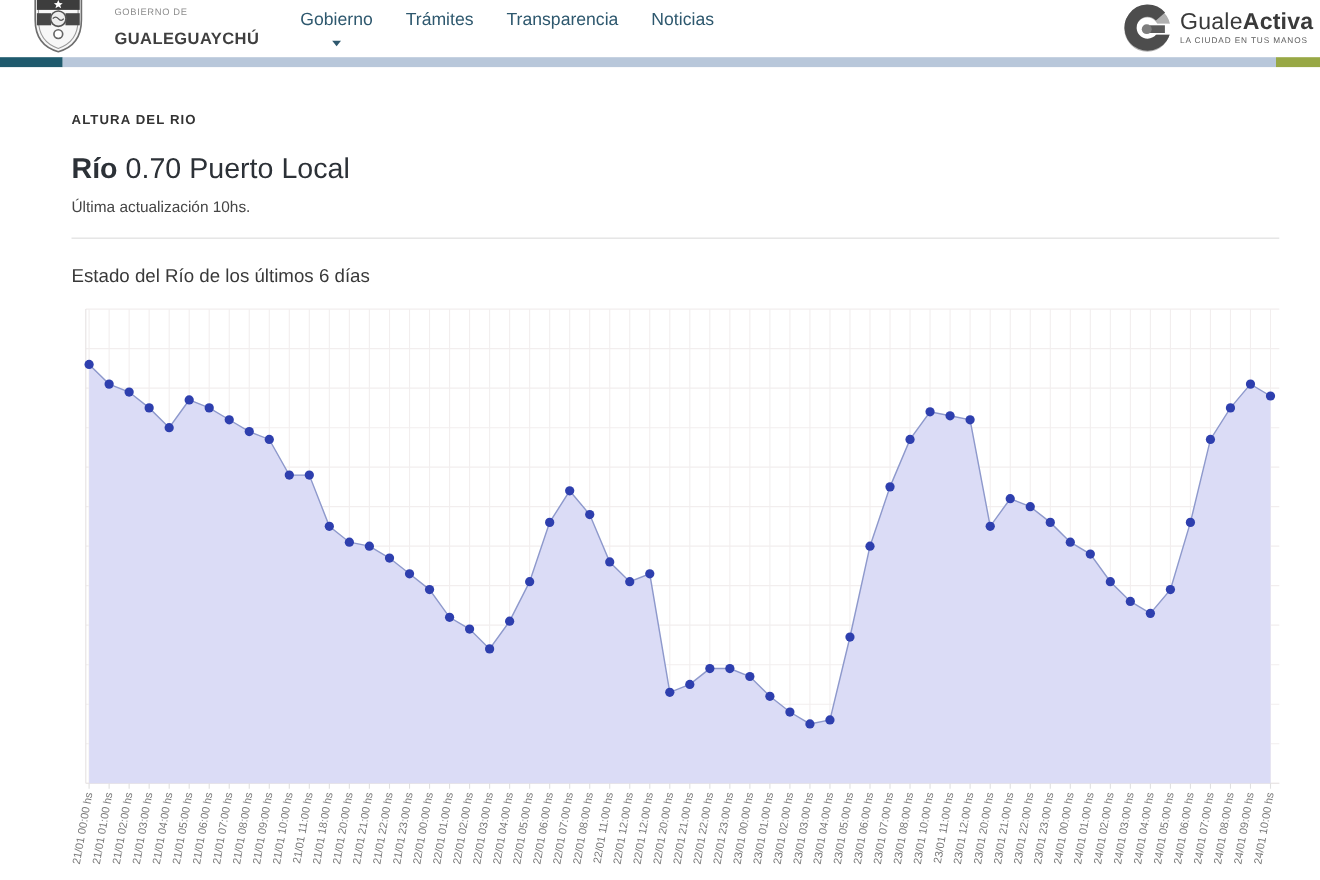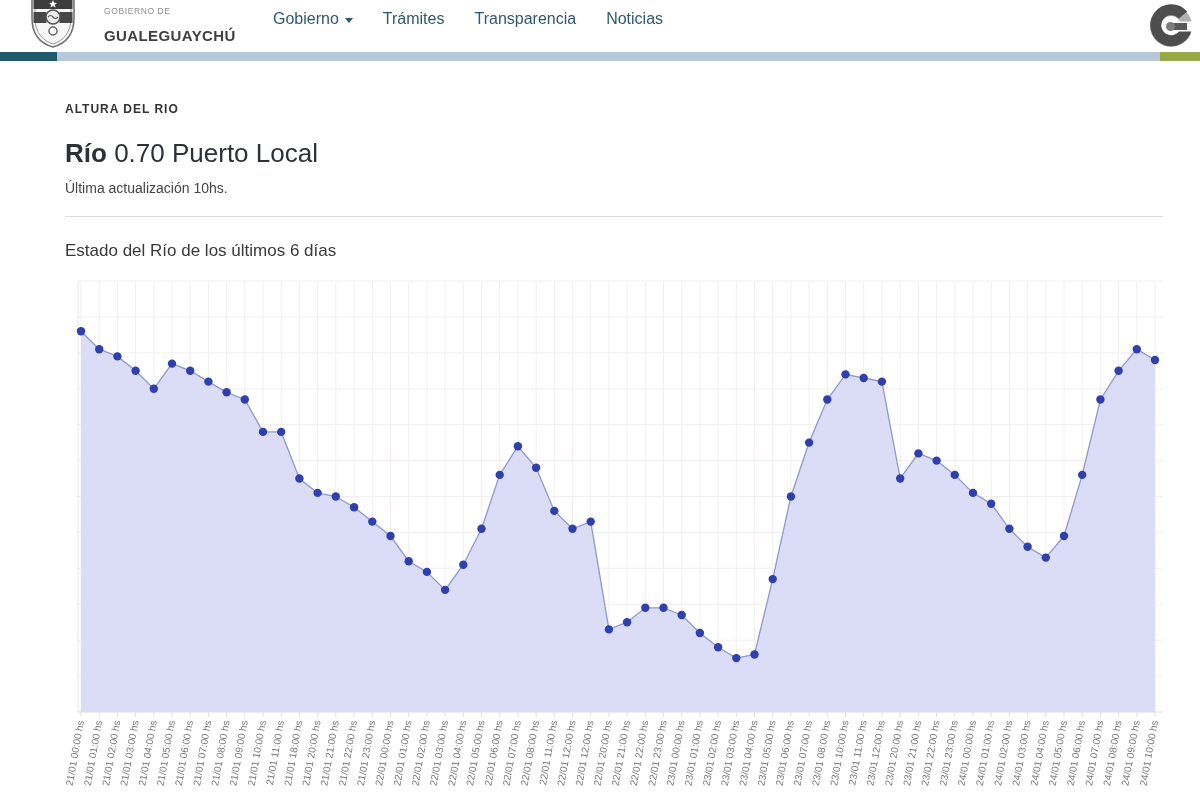--- a/index.html
+++ b/index.html
@@ -8,21 +8,21 @@
     background:#ffffff;font-family:"Liberation Sans",sans-serif;
     -webkit-font-smoothing:antialiased;
   }
   
   .site-header{position:absolute;top:0;left:0;width:1200px;height:52px;background:#fff;}
   .crest{position:absolute;left:27px;top:-14px;}
   .gov-text{position:absolute;left:104px;top:7px;line-height:1.1;}
   .gov-small{display:block;font-size:8.5px;letter-spacing:.6px;color:#8d8d8d;font-weight:400;}
   .gov-name{display:block;font-size:15px;letter-spacing:.4px;color:#3f3f3f;font-weight:700;margin-top:12px;}
   nav.main-nav{position:absolute;left:273px;top:10px;display:flex;gap:30px;font-size:16px;color:#2e586e;}
-  nav.main-nav a{color:#2e586e;text-decoration:none;cursor:pointer;display:flex;align-items:center;gap:6px;}
+  nav.main-nav a{color:#2e586e;text-decoration:none;cursor:pointer;display:flex;align-items:center;gap:6px;flex-direction:column;}
   .caret{width:0;height:0;border-left:4.5px solid transparent;border-right:4.5px solid transparent;border-top:5px solid #2e586e;display:inline-block;margin-top:3px;}
   .brand-right{position:absolute;right:6px;top:3px;display:flex;align-items:flex-start;gap:7px;}
   .ga-text{line-height:1;padding-top:6px;}
   .ga-name{font-size:21px;color:#3a3a3a;letter-spacing:.2px;}
   .ga-name b{font-weight:700;}
   .ga-tag{font-size:7.5px;letter-spacing:.8px;color:#5d5d5d;margin-top:3px;}
   
   .accent-bar{position:absolute;top:52px;left:0;width:1200px;height:9px;display:flex;}
   .accent-bar span{display:block;height:100%;}
   .accent-bar .seg-a{width:57px;}
@@ -78,20 +78,24 @@
   </nav>
 
   <div class="brand-right">
     <svg width="46" height="46" viewBox="0 0 46 46">
       <circle cx="23" cy="23" r="15.5" fill="none" stroke="#b0b0b0" stroke-width="11"></circle>
       <path d="M 35,12 A 15.5,15.5 0 1 0 38.5,25" fill="none" stroke="#4d4d4d" stroke-width="11"></path>
       <rect x="29" y="18.5" width="17" height="10" fill="#ffffff"></rect>
       <rect x="25" y="20" width="14" height="7" fill="#5a5a5a"></rect>
       <circle cx="22.5" cy="23.5" r="4.5" fill="#7d7d7d"></circle>
     </svg>
+    <div class="ga-text">
+      <span class="ga-name"><span>Guale</span><b>Activa</b></span>
+      <div class="ga-tag">LA CIUDAD EN TUS MANOS</div>
+    </div>
   </div>
 </header>
 
 <div class="accent-bar">
   <span class="seg-a" style="background: rgb(31, 90, 109);"></span>
   <span class="seg-b" style="background: rgb(184, 199, 218);"></span>
   <span class="seg-c" style="background: rgb(152, 168, 69);"></span>
 </div>
 
 <div class="section-title">ALTURA DEL RIO</div>

